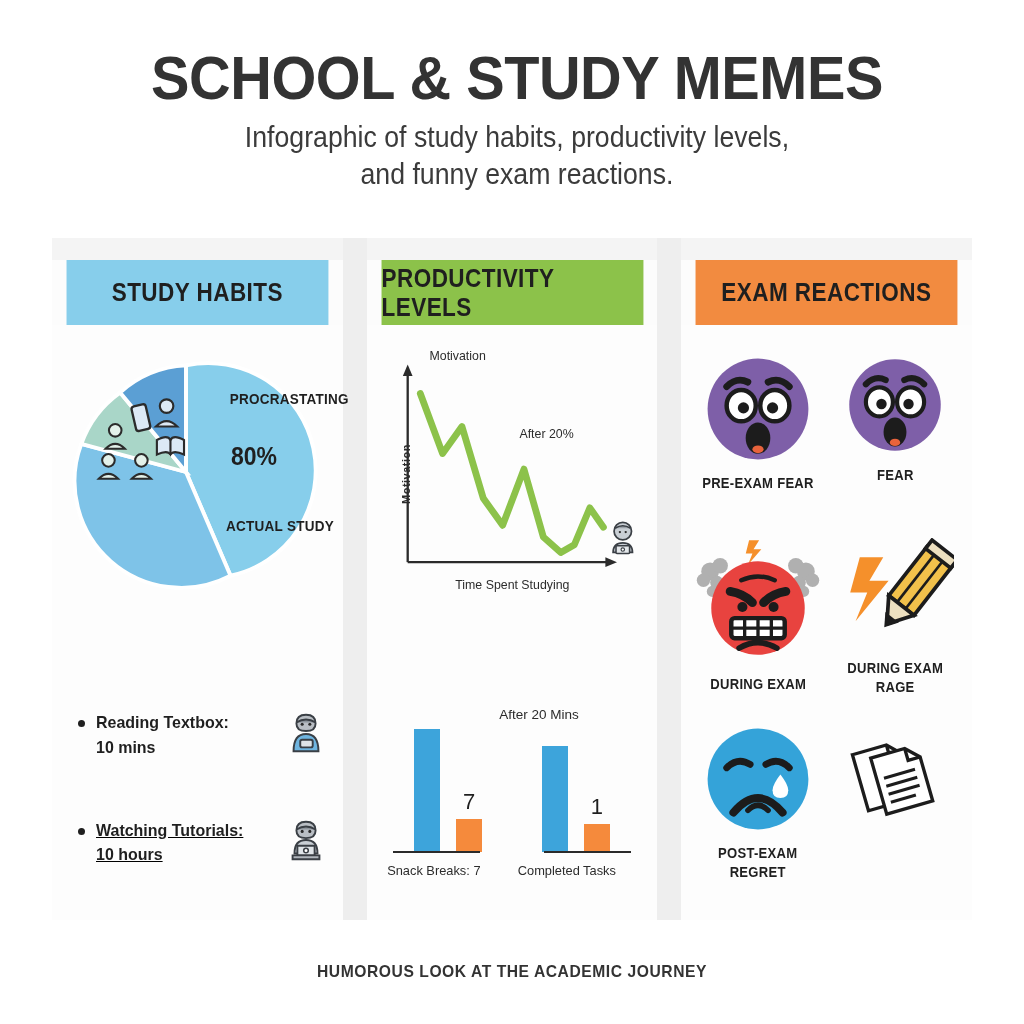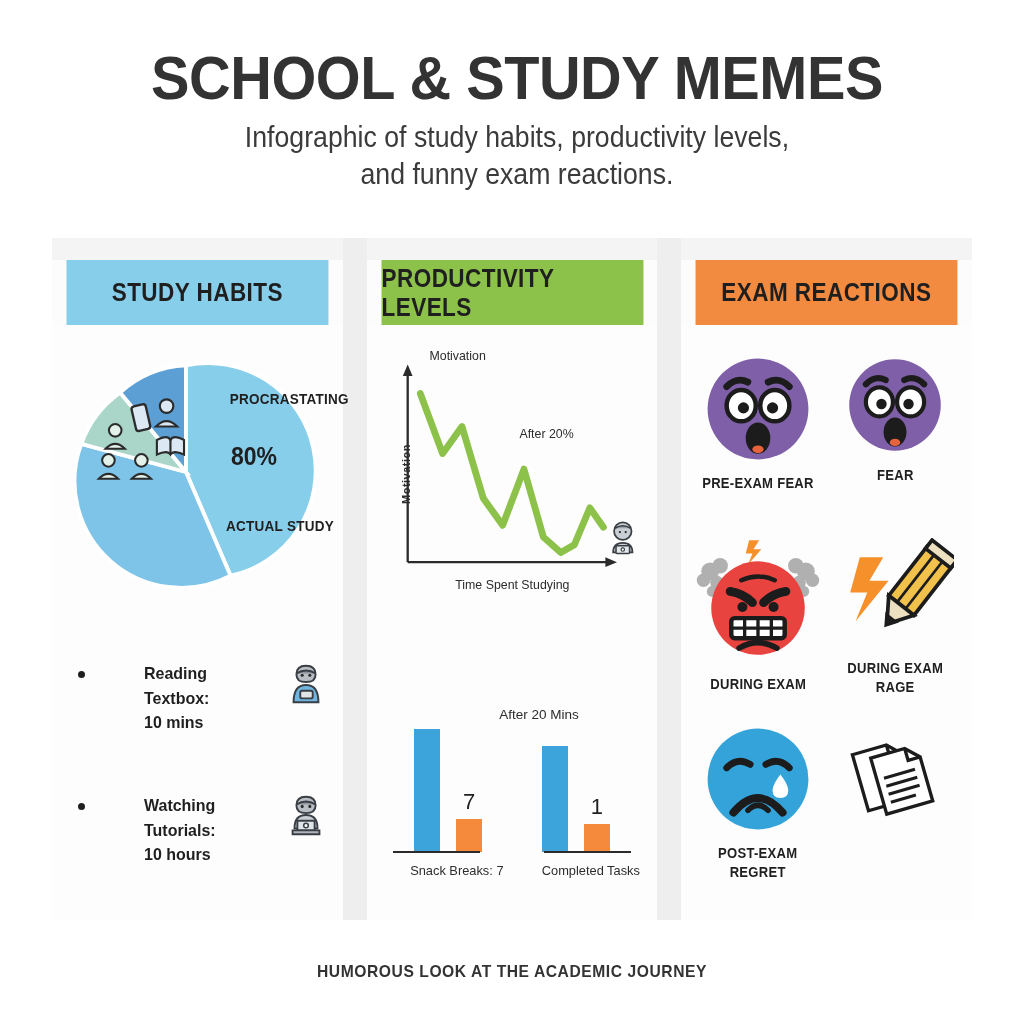--- a/index.html
+++ b/index.html
@@ -129,23 +129,22 @@
   .bullets {
     position: absolute;
     bottom: 52px;
     left: 26px;
     right: 14px;
   }
   .bullet-row {
     display: flex;
     align-items: flex-start;
     margin-bottom: 58px;
-    gap: 48px;
-  }
-  .bullet-row:last-child { margin-bottom: 0; }
+  }
+  .bullet-row:last-child { margin-bottom: 0; text-decoration: underline; }
   .bullet-dot {
     width: 7px; height: 7px; border-radius: 50%;
     background: #1f1f1f;
     margin: 9px 11px 0 0;
     flex: none;
   }
   .bullet-text {
     font-family: "Liberation Sans Narrow", "Liberation Sans", sans-serif;
     font-size: 17px;
     font-weight: bold;
@@ -402,21 +401,21 @@
               <div style="display:flex; flex-direction:column; justify-content:flex-end; align-items:center; height:100%;">
                 <div class="bar-value">1</div>
                 <div style="width:26px; height:23%; background:#F58A3C; margin-top:4px;"></div>
               </div>
             </div>
           </div>
 
           <div style="position:absolute; left:9%; width:30%; bottom:29px; height:2.5px; background:#2b2b2b;"></div>
           <div style="position:absolute; right:9%; width:30%; bottom:29px; height:2.5px; background:#2b2b2b;"></div>
 
-          <div style="position:absolute; left:0; right:0; bottom:4px; display:flex; justify-content:flex-end;">
+          <div style="position:absolute; left:0; right:0; bottom:4px; display:flex; justify-content:flex-start;">
             <div class="bar-group-label" style="width:46%;">Snack Breaks: 7</div>
             <div class="bar-group-label" style="width:46%;">Completed Tasks</div>
           </div>
         </div>
 
       </div>
     </div>
 
     <div class="col">
       <div class="col-topstrip"></div>

